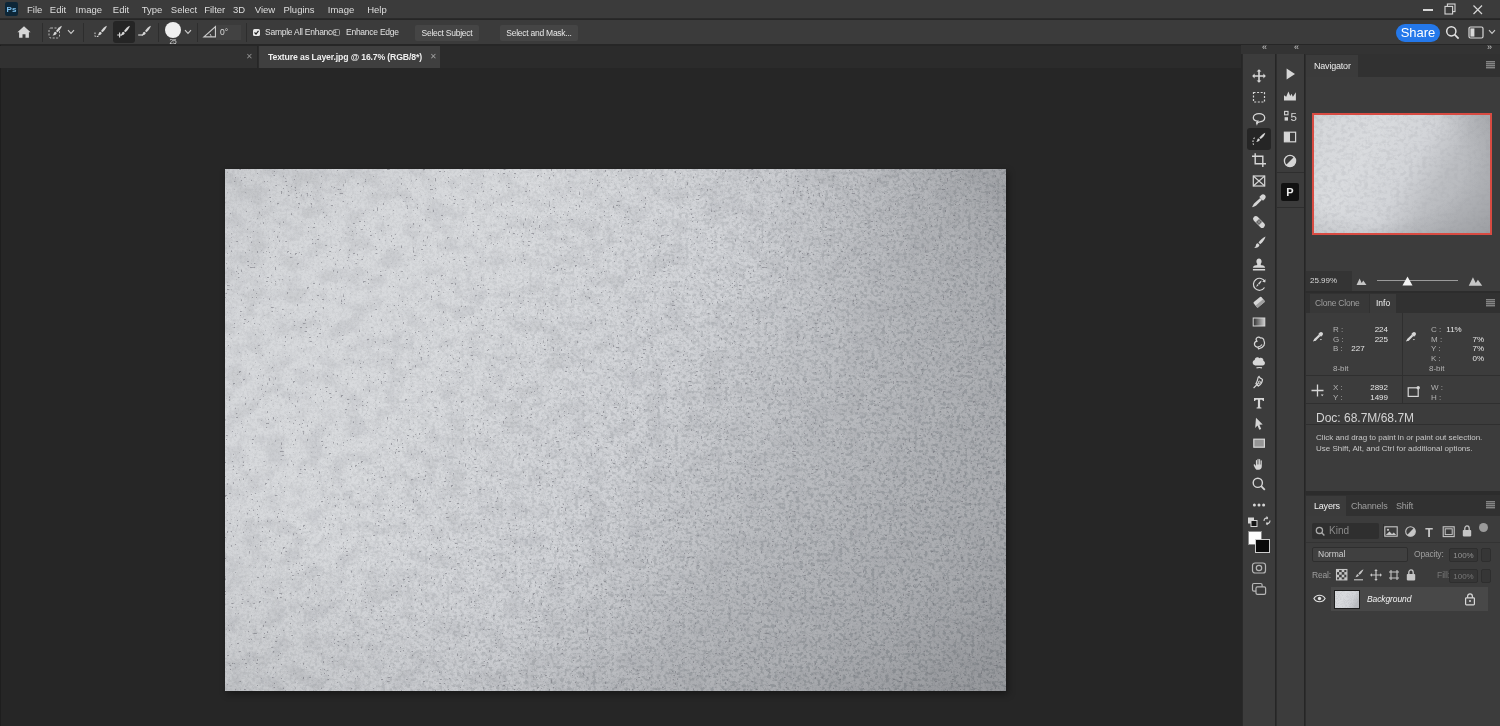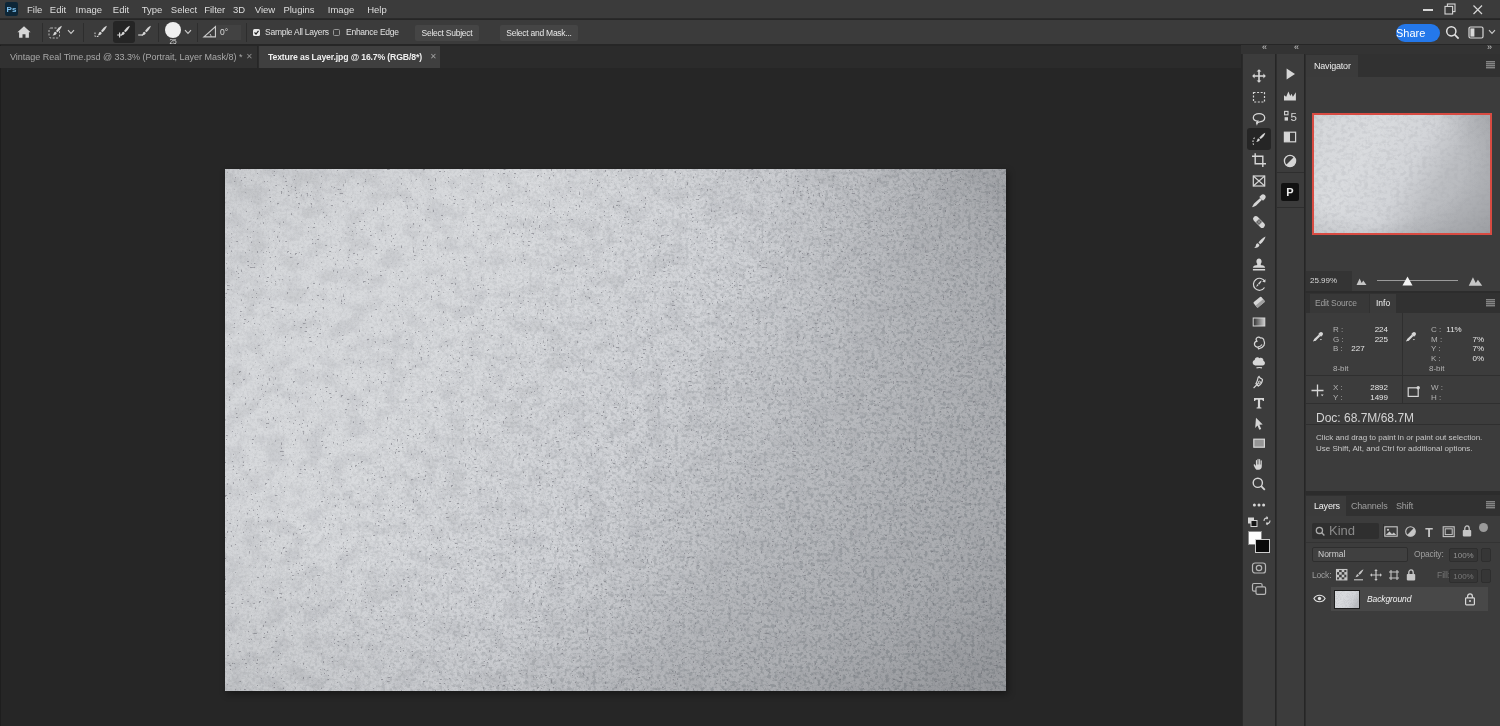--- a/index.html
+++ b/index.html
@@ -153,46 +153,45 @@
         <path d="M2 12.8 H13.5 L13.5 2.6 Z" fill="none" stroke="#c9c9c9" stroke-width="1.2"></path>
         <path d="M9.2 12.8 A7 7 0 0 0 8 9.9" fill="none" stroke="#c9c9c9" stroke-width="1"></path>
       </svg>
     </div>
 <div class="a" style="left:216px;top:25px;width:25px;height:15px;background:#424242;color:#dcdcdc;font-size:8.5px;line-height:15px;padding-left:4px">0°</div>
 <div class="a" style="left:253px;top:29px;width:7px;height:7px;background:#e8e8e8;border-radius:1.5px">
       <svg width="7" height="7" viewBox="0 0 7 7">
         <path d="M1.5 3.5 L3 5 L5.5 1.8" fill="none" stroke="#222" stroke-width="1.2"></path>
       </svg>
     </div>
-<span class="txt" style="left:265px;top:20px;height:25px;line-height:25px;color:#e2e2e2;font-size:8.5px;letter-spacing:-0.25px">Sample All Layers</span>
+<span class="txt" style="left:265px;top:20px;height:25px;line-height:25px;color:#e2e2e2;font-size:8.5px;letter-spacing:-0.25px">Sample All Enhance</span>
 <div class="a" style="left:333px;top:29px;width:7px;height:7px;border:1px solid #989898;border-radius:1.5px"></div>
 <span class="txt" style="left:346px;top:20px;height:25px;line-height:25px;color:#e2e2e2;font-size:8.5px;letter-spacing:-0.25px">Enhance Edge</span>
 <div class="a" style="left:415px;top:25px;width:64px;height:16px;background:#454545;border-radius:2px;color:#e8e8e8;font-size:8.5px;letter-spacing:-0.25px;text-align:center;line-height:16px">Select Subject</div>
 <div class="a" style="left:500px;top:25px;width:78px;height:16px;background:#454545;border-radius:2px;color:#e8e8e8;font-size:8.5px;letter-spacing:-0.25px;text-align:center;line-height:16px">Select and Mask...</div>
-<div class="a" style="left:1396px;top:24px;width:44px;height:18px;background:#2478ea;border-radius:9px;color:#fff;font-size:11px;line-height:18px">Share</div>
+<div class="a" style="left:1396px;top:24px;width:44px;height:18px;background:#2478ea;border-radius:9px;color:#fff;font-size:13px;text-align:center;line-height:18px">Share</div>
 <div class="a" style="left:1445px;top:25px">
       <svg width="15" height="15" viewBox="0 0 15 15">
         <circle cx="6.3" cy="6.3" r="4.6" fill="none" stroke="#e0e0e0" stroke-width="1.5"></circle>
         <path d="M9.7 9.7 L13.6 13.6" stroke="#e0e0e0" stroke-width="1.7"></path>
       </svg>
     </div>
 <div class="a" style="left:1468px;top:25px">
       <svg width="16" height="15" viewBox="0 0 16 15">
         <rect x="1" y="2" width="14" height="11" rx="1.5" fill="none" stroke="#d9d9d9" stroke-width="1.2"></rect>
         <rect x="2.4" y="3.4" width="4" height="8.2" fill="#d9d9d9"></rect>
       </svg>
     </div>
 <div class="a" style="left:1488px;top:29px">
       <svg width="8" height="6" viewBox="0 0 8 6">
         <path d="M1 1.2 L4 4.4 L7 1.2" fill="none" stroke="#c9c9c9" stroke-width="1.2"></path>
       </svg>
     </div>
 <div class="a" style="left:0;top:46px;width:1241px;height:22px;background:#2b2b2b"></div>
 <div class="a" style="left:0;top:46px;width:258px;height:22px;background:#313131;border-right:1px solid #262626"></div>
-<span class="txt" style="left:10px;top:46px;height:22px;line-height:22px;color:#a9a9a9;font-size:9px">Vintage Real Time.psd @ 33.3% (Portrait, Layer Mask/8) *</span>
 <span class="txt" style="left:246px;top:46px;height:22px;line-height:22px;color:#8f8f8f;font-size:8px">✕</span>
 <div class="a" style="left:259px;top:46px;width:181px;height:22px;background:#3f3f3f"></div>
 <span class="txt" style="left:268px;top:46px;height:22px;line-height:22px;color:#f0f0f0;font-size:8.7px;font-weight:bold;letter-spacing:-0.15px">Texture as Layer.jpg @ 16.7% (RGB/8*)</span>
 <span class="txt" style="left:430px;top:46px;height:22px;line-height:22px;color:#9f9f9f;font-size:8px">✕</span>
 <div class="a" style="left:1241px;top:45px;width:259px;height:9px;background:#333333"></div>
 <span class="txt" style="left:1262px;top:41.5px;color:#c8c8c8;font-size:9px">«</span>
 <span class="txt" style="left:1294px;top:41.5px;color:#c8c8c8;font-size:9px">«</span>
 <span class="txt" style="left:1487px;top:41.5px;color:#c8c8c8;font-size:9px">»</span>
 <div class="a" style="left:1242px;top:54px;width:33px;height:672px;background:#3c3c3c;border-left:1px solid #2a2a2a"></div>
 <div class="a" style="left:1276px;top:54px;width:28px;height:672px;background:#3c3c3c;border-left:1px solid #2e2e2e"></div>
@@ -427,21 +426,21 @@
       </svg>
     </div>
 <div class="a" style="left:1468px;top:274px">
       <svg width="15" height="13" viewBox="0 0 15 13">
         <path d="M0.75 11.700000000000001 L4.95 3.25 L7.800000000000001 9.1 L9.9 5.8500000000000005 L14.25 11.700000000000001 Z" fill="#c6c6c6"></path>
       </svg>
     </div>
 <div class="a" style="left:1305px;top:291px;width:195px;height:2px;background:#2c2c2c"></div>
 <div class="a" style="left:1306px;top:293px;width:194px;height:20px;background:#313131"></div>
 <div class="a" style="left:1310px;top:294px;width:59px;height:19px;background:#383838"></div>
-<span class="txt" style="left:1315px;top:294px;height:19px;line-height:19px;color:#9f9f9f;font-size:8.5px;letter-spacing:-0.2px">Edit Source</span>
+<span class="txt" style="left:1315px;top:294px;height:19px;line-height:19px;color:#9f9f9f;font-size:8.5px;letter-spacing:-0.2px">Clone Clone</span>
 <div class="a" style="left:1370px;top:294px;width:26px;height:19px;background:#3b3b3b"></div>
 <span class="txt" style="left:1376px;top:294px;height:19px;line-height:19px;color:#f2f2f2;font-size:8.5px">Info</span>
 <div class="a" style="left:1486px;top:299px">
       <svg width="9" height="8" viewBox="0 0 9 8">
         <path d="M0 0.8 H9 M0 2.8 H9 M0 4.8 H9 M0 6.8 H9" stroke="#b5b5b5" stroke-width="0.9"></path>
       </svg>
     </div>
 <div class="a" style="left:1402px;top:313px;width:1px;height:90px;background:#2f2f2f"></div>
 <div class="a" style="left:1306px;top:375px;width:194px;height:1px;background:#2f2f2f"></div>
 <div class="a" style="left:1306px;top:403px;width:194px;height:1px;background:#2f2f2f"></div>
@@ -508,21 +507,21 @@
         <path d="M0 0.8 H9 M0 2.8 H9 M0 4.8 H9 M0 6.8 H9" stroke="#b5b5b5" stroke-width="0.9"></path>
       </svg>
     </div>
 <div class="a" style="left:1312px;top:523px;width:67px;height:16px;background:#2f2f2f;border-radius:2px"></div>
 <div class="a" style="left:1315px;top:526px">
       <svg width="10" height="10" viewBox="0 0 10 10">
         <circle cx="4.4" cy="4.4" r="3.1" fill="none" stroke="#a9a9a9" stroke-width="1.3"></circle>
         <path d="M6.7 6.7 L9.4 9.4" stroke="#a9a9a9" stroke-width="1.4"></path>
       </svg>
     </div>
-<span class="txt" style="left:1329px;top:523px;height:16px;line-height:16px;color:#8a8a8a;font-size:13px">Kind</span>
+<span class="txt" style="left:1329px;top:523px;height:16px;line-height:16px;color:#8a8a8a;font-size:10px">Kind</span>
 <div class="a" style="left:1383px;top:524px;width:1px;height:14px;background:#2f2f2f"></div>
 <div class="a" style="left:1384px;top:525px">
       <svg width="14" height="13" viewBox="0 0 14 13">
         <rect x="0.8" y="1.8" width="12.4" height="9.4" fill="none" stroke="#c6c6c6" stroke-width="1.1"></rect>
         <circle cx="4" cy="4.8" r="1.1" fill="#c6c6c6"></circle>
         <path d="M1.8 10 L5.4 6.6 L8 9 L9.8 7.4 L12.2 10 Z" fill="#c6c6c6"></path>
       </svg>
     </div>
 <div class="a" style="left:1404px;top:525px">
       <svg width="13" height="13" viewBox="0 0 13 13">
@@ -547,21 +546,21 @@
         <path d="M4.8 6 V4.6 C4.8 3 6 1.9 7 1.9 C8 1.9 9.2 3 9.2 4.6 V6" fill="none" stroke="#c6c6c6" stroke-width="1.3"></path>
       </svg>
     </div>
 <div class="a" style="left:1479px;top:523px;width:9px;height:9px;border-radius:50%;background:#9a9a9a"></div>
 <div class="a" style="left:1306px;top:542px;width:194px;height:1px;background:#333"></div>
 <div class="a" style="left:1312px;top:547px;width:96px;height:15px;background:#404040;border:1px solid #2e2e2e;border-radius:2px"></div>
 <span class="txt" style="left:1318px;top:547px;height:26px;line-height:15px;color:#d0d0d0;font-size:8.5px">Normal</span>
 <span class="txt" style="left:1414px;top:547px;height:15px;line-height:15px;color:#9e9e9e;font-size:8.5px;letter-spacing:-0.2px">Opacity:</span>
 <div class="a" style="left:1449px;top:547.5px;width:29px;height:14px;background:#363636;border:1px solid #2e2e2e;border-radius:2px;color:#949494;font-size:8px;text-align:center;line-height:14px">100%</div>
 <div class="a" style="left:1481px;top:547.5px;width:10px;height:14px;background:#363636;border:1px solid #2e2e2e;border-radius:2px"></div>
-<span class="txt" style="left:1312px;top:568px;height:14px;line-height:14px;color:#9e9e9e;font-size:8.5px;letter-spacing:-0.2px">Lock:</span>
+<span class="txt" style="left:1312px;top:568px;height:14px;line-height:14px;color:#9e9e9e;font-size:8.5px;letter-spacing:-0.2px">Real:</span>
 <div class="a" style="left:1335px;top:568px">
       <svg width="13" height="13" viewBox="0 0 13 13">
         <rect x="1.5" y="1.5" width="2.6" height="2.6" fill="#c6c6c6"></rect>
         <rect x="1.5" y="6.7" width="2.6" height="2.6" fill="#c6c6c6"></rect>
         <rect x="4.1" y="4.1" width="2.6" height="2.6" fill="#c6c6c6"></rect>
         <rect x="4.1" y="9.3" width="2.6" height="2.6" fill="#c6c6c6"></rect>
         <rect x="6.7" y="1.5" width="2.6" height="2.6" fill="#c6c6c6"></rect>
         <rect x="6.7" y="6.7" width="2.6" height="2.6" fill="#c6c6c6"></rect>
         <rect x="9.3" y="4.1" width="2.6" height="2.6" fill="#c6c6c6"></rect>
         <rect x="9.3" y="9.3" width="2.6" height="2.6" fill="#c6c6c6"></rect>

